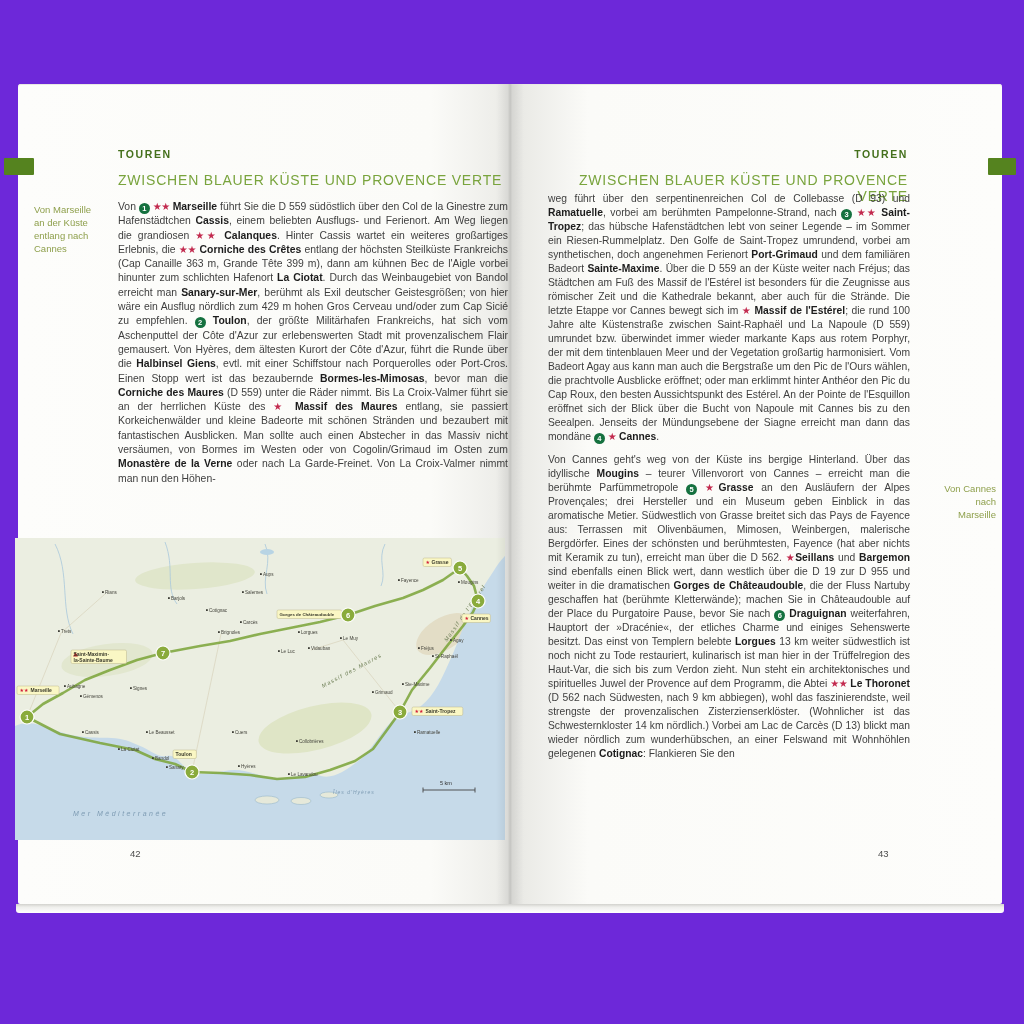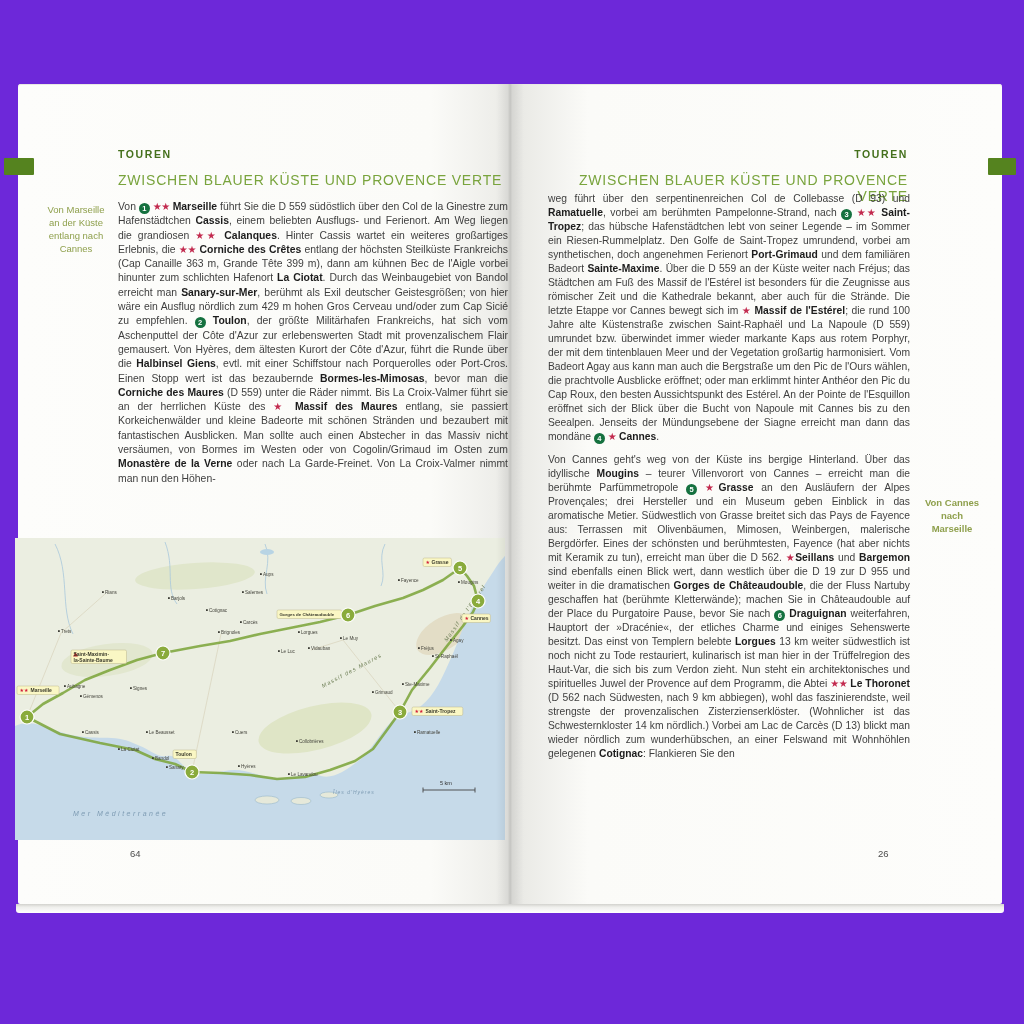--- a/index.html
+++ b/index.html
@@ -17,22 +17,22 @@
     background:linear-gradient(#d2d2ce 0%,#efefec 35%,#ffffff 100%);border-radius:0 0 3px 3px;}
   .tab{position:absolute;top:74px;width:30px;height:17px;background:#55831f;border-radius:1px;}
   .tab.tab-left{left:-14px;}
   .tab.tab-right{left:478px;width:28px;}
   .header{position:absolute;top:64px;}
   .header .h-title{font-size:10.5px;font-weight:bold;color:#44701c;letter-spacing:1.6px;}
   .header .h-sub{font-size:14px;color:#79a43d;letter-spacing:0.8px;margin-top:12px;}
   .header.hd-left{left:100px;}
   .header.hd-right{left:40px;width:358px;text-align:right;}
   .margin-note{position:absolute;color:#8fa04d;font-size:9.5px;line-height:13px;white-space:pre-line;}
-  .mn-left{left:16px;width:84px;top:119px;text-align:center;}
-  .mn-right{left:398px;width:88px;top:412px;text-align:center;font-weight:bold;}
+  .mn-left{left:16px;width:84px;top:119px;text-align:left;}
+  .mn-right{left:398px;width:88px;top:398px;text-align:right;}
   .bodytext{position:absolute;font-size:10.4px;line-height:14.3px;color:#3e3e3e;text-align:justify;}
   .bt-left{left:100px;width:390px;top:116px;}
   .bt-right{left:38px;width:362px;top:108px;line-height:14.0px;font-size:10.3px;}
   .bodytext p{margin:0 0 9px 0;}
   .bodytext b{color:#1c1c1c;}
   .stars{color:#c22a4e;font-size:10px;letter-spacing:-0.5px;}
   .circ{display:inline-flex;align-items:center;justify-content:center;width:11px;height:11px;
         border-radius:50%;background:#15713f;color:#fff;font-size:7.5px;font-weight:bold;
         vertical-align:-1px;line-height:11px;}
   .pagenum{position:absolute;top:764px;font-size:9.5px;color:#4c4c4c;}
@@ -204,35 +204,35 @@
               <circle cx="445" cy="30" r="7" fill="#8aab3c" stroke="#ffffff" stroke-width="1.2"></circle>
               <text x="445" y="32.6" font-size="7.5" font-weight="bold" fill="#ffffff" text-anchor="middle">5</text>
               <circle cx="333" cy="77" r="7" fill="#8aab3c" stroke="#ffffff" stroke-width="1.2"></circle>
               <text x="333" y="79.6" font-size="7.5" font-weight="bold" fill="#ffffff" text-anchor="middle">6</text>
               <circle cx="148" cy="115" r="7" fill="#8aab3c" stroke="#ffffff" stroke-width="1.2"></circle>
               <text x="148" y="117.6" font-size="7.5" font-weight="bold" fill="#ffffff" text-anchor="middle">7</text>
             </g>
         </svg>
       </div>
 
-      <div class="pagenum pn-left">64</div>
+      <div class="pagenum pn-left">42</div>
     </div>
 
     <div class="page right">
       <div class="tab tab-right"></div>
       <div class="header hd-right">
         <div class="h-title">TOUREN</div>
         <div class="h-sub">ZWISCHEN BLAUER KÜSTE UND PROVENCE VERTE</div>
       </div>
       <div class="bodytext bt-right">
         <p>weg führt über den serpentinenreichen Col de Collebasse (D 93) und <b>Ramatuelle</b>, vorbei am berühmten Pampelonne-Strand, nach <span class="circ">3</span> <span class="stars">★★</span> <b>Saint-Tropez</b>; das hübsche Hafenstädtchen lebt von seiner Legende – im Sommer ein Riesen-Rummelplatz. Den Golfe de Saint-Tropez umrundend, vorbei am synthetischen, doch angenehmen Ferienort <b>Port-Grimaud</b> und dem familiären Badeort <b>Sainte-Maxime</b>. Über die D 559 an der Küste weiter nach Fréjus; das Städtchen am Fuß des Massif de l'Estérel ist besonders für die Zeugnisse aus römischer Zeit und die Kathedrale bekannt, aber auch für die Strände. Die letzte Etappe vor Cannes bewegt sich im <span class="stars">★</span> <b>Massif de l'Estérel</b>; die rund 100 Jahre alte Küstenstraße zwischen Saint-Raphaël und La Napoule (D 559) umrundet bzw. überwindet immer wieder markante Kaps aus rotem Porphyr, der mit dem tintenblauen Meer und der Vegetation großartig harmonisiert. Vom Badeort Agay aus kann man auch die Bergstraße um den Pic de l'Ours wählen, die prachtvolle Ausblicke eröffnet; oder man erklimmt hinter Anthéor den Pic du Cap Roux, den besten Aussichtspunkt des Estérel. An der Pointe de l'Esquillon eröffnet sich der Blick über die Bucht von Napoule mit Cannes bis zu den Seealpen. Jenseits der Mündungsebene der Siagne erreicht man dann das mondäne <span class="circ">4</span> <span class="stars">★</span> <b>Cannes</b>.</p>
         <p>Von Cannes geht's weg von der Küste ins bergige Hinterland. Über das idyllische <b>Mougins</b> – teurer Villenvorort von Cannes – erreicht man die berühmte Parfümmetropole <span class="circ">5</span> <span class="stars">★</span><b>Grasse</b> an den Ausläufern der Alpes Provençales; drei Hersteller und ein Museum geben Einblick in das aromatische Metier. Südwestlich von Grasse breitet sich das Pays de Fayence aus: Terrassen mit Olivenbäumen, Mimosen, Weinbergen, malerische Bergdörfer. Eines der schönsten und berühmtesten, Fayence (hat aber nichts mit Keramik zu tun), erreicht man über die D 562. <span class="stars">★</span><b>Seillans</b> und <b>Bargemon</b> sind ebenfalls einen Blick wert, dann westlich über die D 19 zur D 955 und weiter in die dramatischen <b>Gorges de Châteaudouble</b>, die der Fluss Nartuby geschaffen hat (berühmte Kletterwände); machen Sie in Châteaudouble auf der Place du Purgatoire Pause, bevor Sie nach <span class="circ">6</span> <b>Draguignan</b> weiterfahren, Hauptort der »Dracénie«, der etliches Charme und einiges Sehenswerte besitzt. Das einst von Templern belebte <b>Lorgues</b> 13 km weiter südwestlich ist noch nicht zu Tode restauriert, kulinarisch ist man hier in der Trüffelregion des Haut-Var, die sich bis zum Verdon zieht. Nun steht ein architektonisches und spirituelles Juwel der Provence auf dem Programm, die Abtei <span class="stars">★★</span> <b>Le Thoronet</b> (D 562 nach Südwesten, nach 9 km abbiegen), wohl das faszinierendste, weil strengste der provenzalischen Zisterzienserklöster. (Wohnlicher ist das Schwesternkloster 14 km nördlich.) Vorbei am Lac de Carcès (D 13) blickt man wieder nördlich zum wunderhübschen, an einer Felswand mit Wohnhöhlen gelegenen <b>Cotignac</b>: Flankieren Sie den</p>
       </div>
       <div class="margin-note mn-right">Von Cannes
 nach
 Marseille</div>
-      <div class="pagenum pn-right">26</div>
+      <div class="pagenum pn-right">43</div>
     </div>
 
     <div class="gutter"></div>
     <div class="book-under"></div>
   </div>
 </div>
 
 </body></html>

